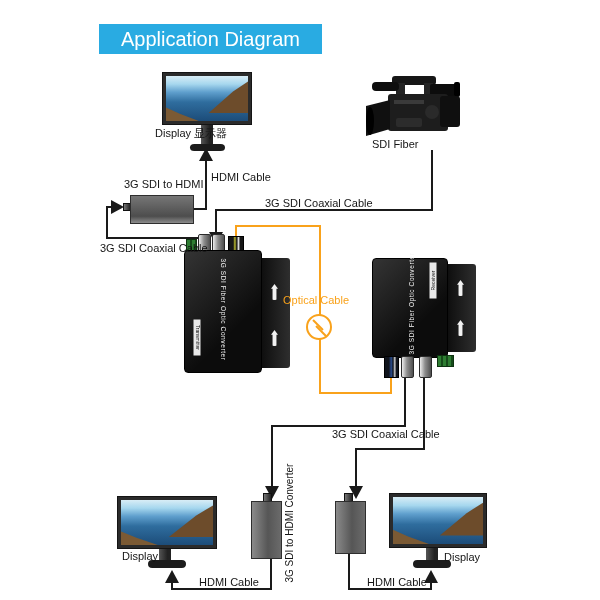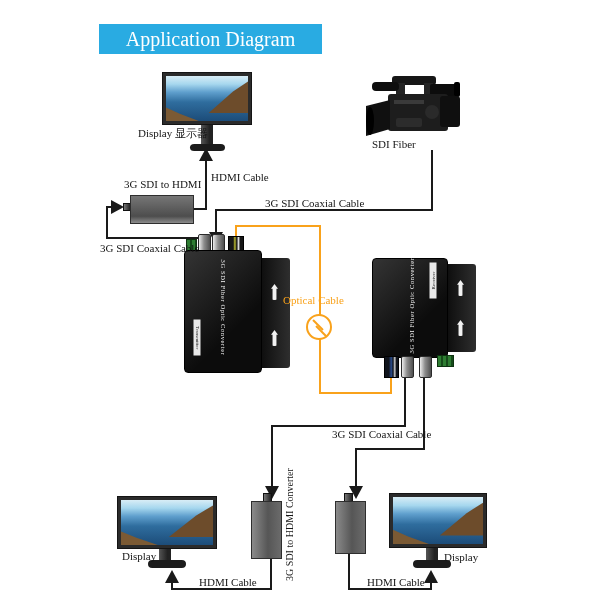--- a/index.html
+++ b/index.html
@@ -1,18 +1,18 @@
 <!DOCTYPE html>
 <html><head>
 <meta charset="utf-8">
 <style>
   html,body{margin:0;padding:0;background:#ffffff;}
   #canvas{
     position:relative;width:600px;height:600px;background:#ffffff;overflow:hidden;
-    font-family:Liberation Serif, serif;color:#111;
+    font-family:Liberation Sans, sans-serif;color:#111;
   }
   .lbl{position:absolute;font-size:11px;color:#151515;white-space:nowrap;z-index:6;}
   .line{position:absolute;background:#1a1a1a;z-index:1;}
   .oline{position:absolute;background:#F9A21B;z-index:1;}
   .arr{position:absolute;width:0;height:0;z-index:2;}
   .arr.down{border-left:7px solid transparent;border-right:7px solid transparent;border-top:13px solid #1a1a1a;}
   .arr.up{border-left:7px solid transparent;border-right:7px solid transparent;border-bottom:13px solid #1a1a1a;}
   .arr.right{border-top:7px solid transparent;border-bottom:7px solid transparent;border-left:13px solid #1a1a1a;}
 
   .titlebar{position:absolute;left:99px;top:24px;width:223px;height:30px;background:#29ABE2;
@@ -69,21 +69,21 @@
   <div class="monitor">
     <div class="bezel" style="left:162px;top:72px;width:90px;height:53px;">
       <div class="screen">
         <div class="cliff"></div>
         <div class="rocks"></div>
       </div>
     </div>
     <div class="neck" style="left:201px;top:125px;width:12px;height:21px;"></div>
     <div class="base" style="left:190px;top:144px;width:35px;height:7px;"></div>
   </div>
-  <div class="lbl" style="left:120px;top:126px;padding-left:18px;">Display 显示器</div>
+  <div class="lbl" style="left:137px;top:126px;padding-left:18px;">Display 显示器</div>
 
   <div style="position:absolute;left:366px;top:70px;z-index:3;">
     <svg width="96" height="68" viewBox="0 0 96 68">
       <rect x="26" y="6" width="44" height="9" rx="3" fill="#161616"></rect>
       <rect x="30" y="13" width="9" height="14" fill="#232323"></rect>
       <rect x="58" y="13" width="9" height="14" fill="#232323"></rect>
       <rect x="6" y="12" width="27" height="9" rx="4" fill="#0e0e0e"></rect>
       <rect x="64" y="14" width="26" height="12" rx="2" fill="#0c0c0c"></rect>
       <rect x="88" y="12" width="6" height="15" rx="2" fill="#000"></rect>
       <rect x="22" y="24" width="60" height="37" rx="3" fill="#1d1d1d"></rect>

